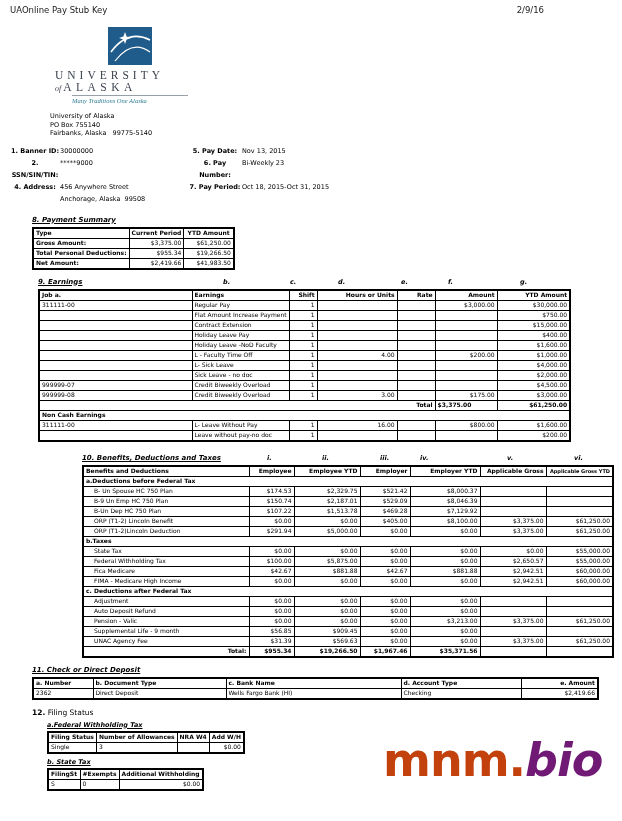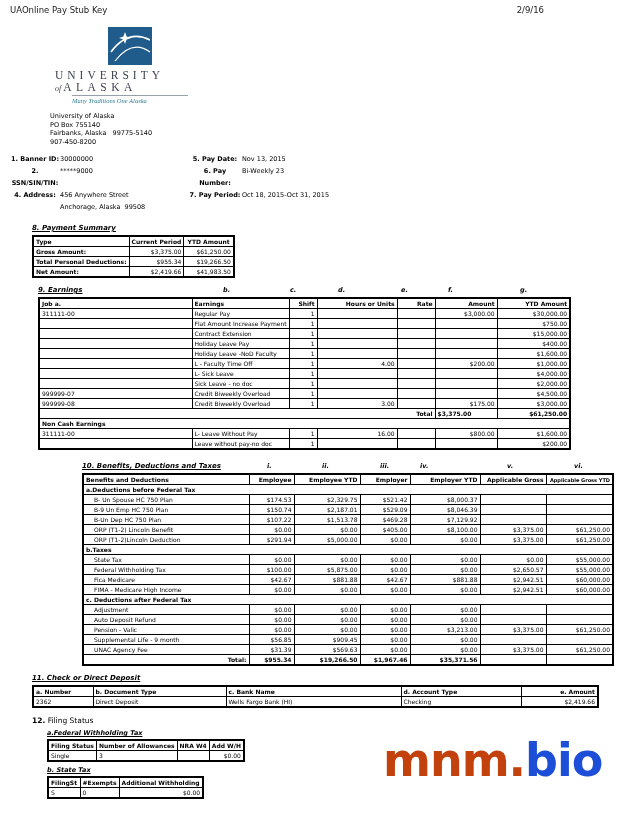--- a/index.html
+++ b/index.html
@@ -85,21 +85,21 @@
   .s12 .num { font-weight:bold; }
   .filing { margin-left:32px;padding-left:15px; }
   .t-fed col:nth-child(1){width:48px}.t-fed col:nth-child(2){width:74px}.t-fed col:nth-child(3){width:29px}.t-fed col:nth-child(4){width:33px}
   .t-fed td:last-child { text-align:right; }
   .t-st col:nth-child(1){width:32px}.t-st col:nth-child(2){width:35px}.t-st col:nth-child(3){width:84px}
   .t-st td:last-child { text-align:right; }
 
   
   .watermark { position:absolute; left:383px; top:733px; font-size:46px; font-weight:bold; letter-spacing:-1px; }
   .wm-teal { color:#c2410c; }
-  .wm-navy { color:#1d4ed8; }
+  .wm-navy { color:#701a75; font-style:italic; }
 </style>
 </head>
 <body>
 
 <div class="page">
 
   <div class="doc-header">
     <span>UAOnline Pay Stub Key</span>
     <span class="hdr-date">2/9/16</span>
   </div>
@@ -113,21 +113,20 @@
     </svg>
     <div class="org-line1">UNIVERSITY</div>
     <div class="org-line2"><span class="of">of</span><span>ALASKA</span></div>
     <div class="tagline">Many Traditions One Alaska</div>
   </div>
 
   <div class="addr">
     <div>University of Alaska</div>
     <div>PO Box 755140</div>
     <div>Fairbanks, Alaska&nbsp;&nbsp;&nbsp;99775-5140</div>
-    <div>907-450-8200</div>
   </div>
 
   <div class="fields">
     <div class="fields-left">
       <div class="frow">
         <span class="flabel">1. Banner ID:</span>
         <span>30000000</span>
       </div>
       <div class="frow">
         <span class="flabel">2. SSN/SIN/TIN:</span>

